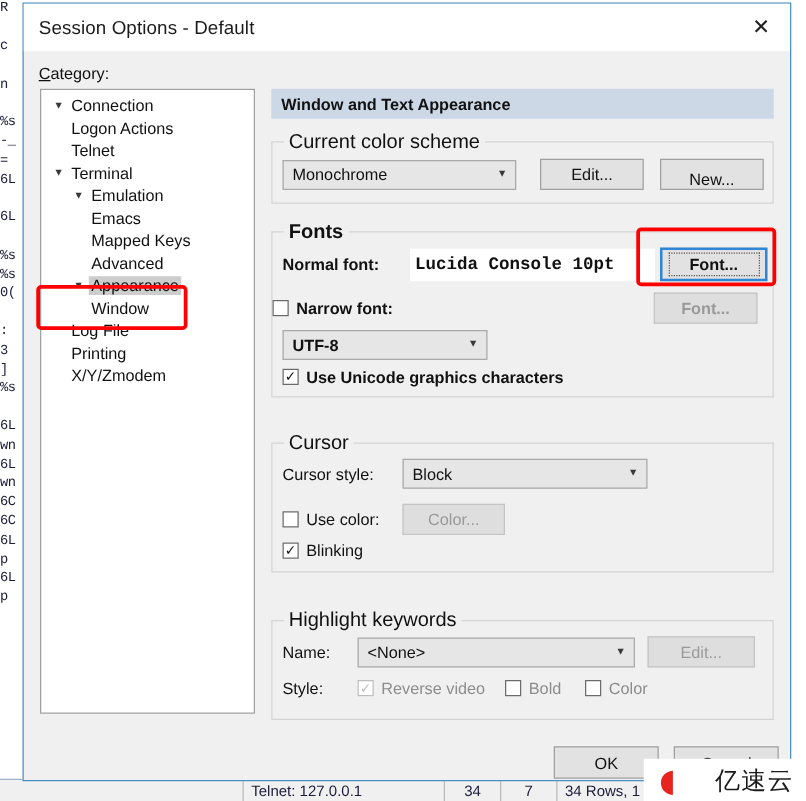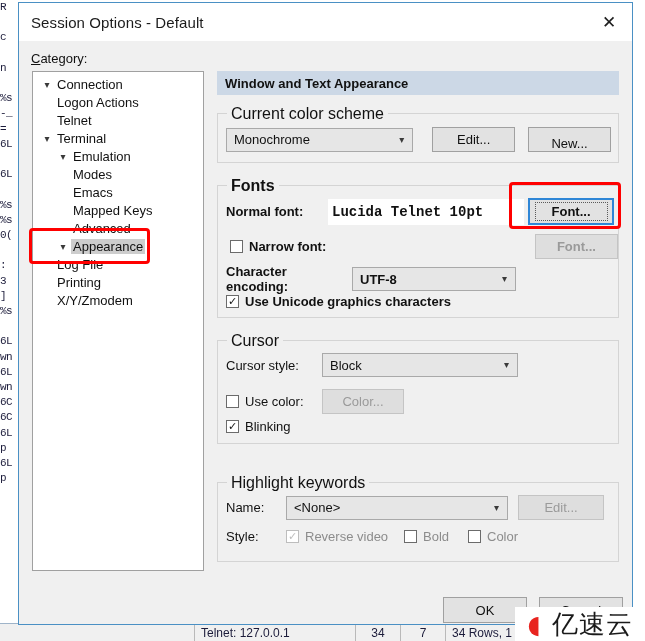--- a/index.html
+++ b/index.html
@@ -171,22 +171,22 @@
     position: absolute; right: 0; bottom: 0; width: 130px; height: 34px;
     background: #ffffff; display: flex; align-items: center;
     padding-left: 4px; box-sizing: border-box;
   }
   .logo-mark {
     width: 30px; height: 26px; color: #e8241f; font-size: 25px;
     font-family: "DejaVu Sans", sans-serif; display: flex;
     align-items: center; justify-content: center; line-height: 1;
   }
   .logo-text {
-    font-size: 26px; color: #1a1a1a; font-family: Liberation Serif, serif;
-    letter-spacing: 1px; padding-left: 3px;
+    font-size: 20px; color: #1a1a1a; font-family: Liberation Serif, serif;
+    letter-spacing: 1px; padding-left: 3px; margin-left: 20px;
   }
 </style>
 </head>
 <body>
 
 <div id="root">
 
   <div class="bg-term">
     <div class="bg-term-text">R
 
@@ -256,34 +256,34 @@
         </div>
         <div class="tnode d0">
           <span class="chev">▾</span>
           <span class="lbl">Terminal</span>
         </div>
         <div class="tnode d1">
           <span class="chev">▾</span>
           <span class="lbl">Emulation</span>
         </div>
         <div class="tnode d2">
-          <span class="lbl indent-lbl">Modes</span>
-        </div>
-        <div class="tnode d2">
           <span class="lbl indent-lbl">Emacs</span>
         </div>
         <div class="tnode d2">
           <span class="lbl indent-lbl">Mapped Keys</span>
         </div>
         <div class="tnode d2">
           <span class="lbl indent-lbl">Advanced</span>
         </div>
         <div class="tnode d1 sel">
           <span class="chev">▾</span>
           <span class="lbl">Appearance</span>
+        </div>
+        <div class="tnode d2">
+          <span class="lbl indent-lbl">Window</span>
         </div>
         <div class="tnode d1">
           <span class="lbl indent-lbl">Log File</span>
         </div>
         <div class="tnode d1">
           <span class="lbl indent-lbl">Printing</span>
         </div>
         <div class="tnode d1">
           <span class="lbl indent-lbl">X/Y/Zmodem</span>
         </div>
@@ -317,63 +317,60 @@
           <fieldset class="group" style="height:131px;font-weight:bold;">
             <div class="group-title">
               <span>Fonts</span>
             </div>
 
             <div class="row" style="position:absolute; left:8px; top:12px; width:388px;">
               <div class="lab" style="width:102px;">
                 <span>Normal font:</span>
               </div>
               <div class="fontsample" style="width:196px;">
-                <span>Lucida Telnet 10pt</span>
+                <span>Lucida Console 10pt</span>
               </div>
               <div class="btn focused" style="width:86px; height:27px; margin-left:4px;">
                 <span class="inner">
                   <span>Font...</span>
                 </span>
               </div>
             </div>
 
-            <div class="row" style="position:absolute; left:12px; top:48px; width:388px;gap:21px;">
+            <div class="row" style="position:absolute; left:0; top:48px; width:388px;gap:21px;">
               <div class="cb" style="width:298px;">
                 <span class="cbox"></span>
                 <span class="lab">
                   <span>Narrow font:</span>
                 </span>
               </div>
               <div class="btn disabled" style="width:86px; margin-left:-4px;">
                 <span>Font...</span>
               </div>
             </div>
 
             <div class="row" style="position:absolute; left:8px; top:78px; width:388px;">
-              <div class="lab" style="width:126px;">
-                <span>Character encoding:</span>
-              </div>
               <div class="combo" style="width:164px;">
                 <span>UTF-8</span>
                 <span class="arrow">▾</span>
               </div>
             </div>
 
             <div class="row" style="position:absolute; left:8px; top:108px;">
               <div class="cb">
                 <span class="cbox">✓</span>
                 <span class="lab">
                   <span>Use Unicode graphics characters</span>
                 </span>
               </div>
             </div>
           </fieldset>
         </div>
 
-        <div class="grp-wrap" style="margin-top:22px;">
+        <div class="grp-wrap" style="margin-top:36px;">
           <fieldset class="group" style="height:102px;">
             <div class="group-title">
               <span>Cursor</span>
             </div>
 
             <div class="row" style="position:absolute; left:8px; top:12px; width:388px;">
               <div class="lab" style="width:96px;">
                 <span>Cursor style:</span>
               </div>
               <div class="combo" style="width:196px;">

